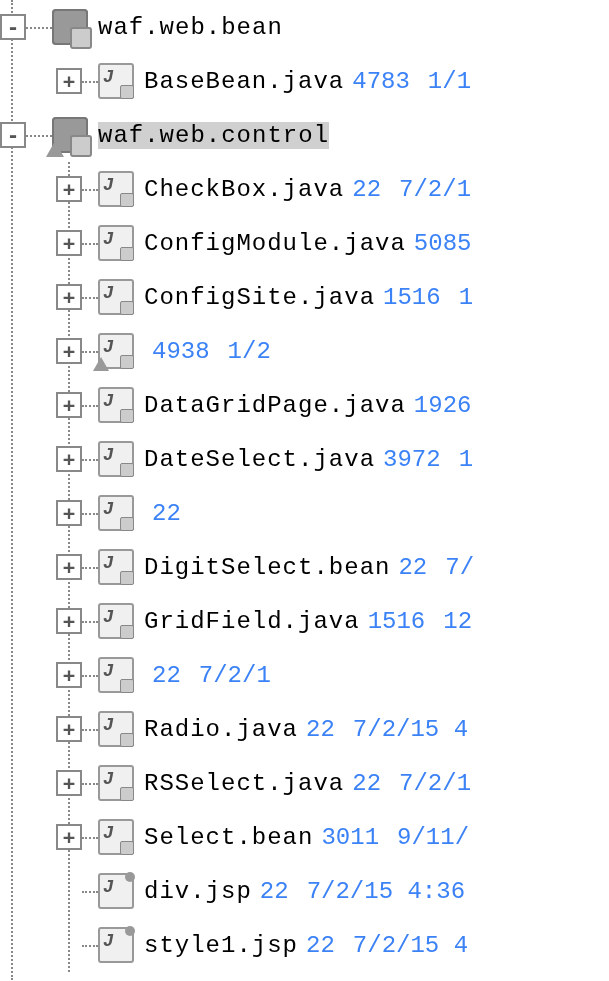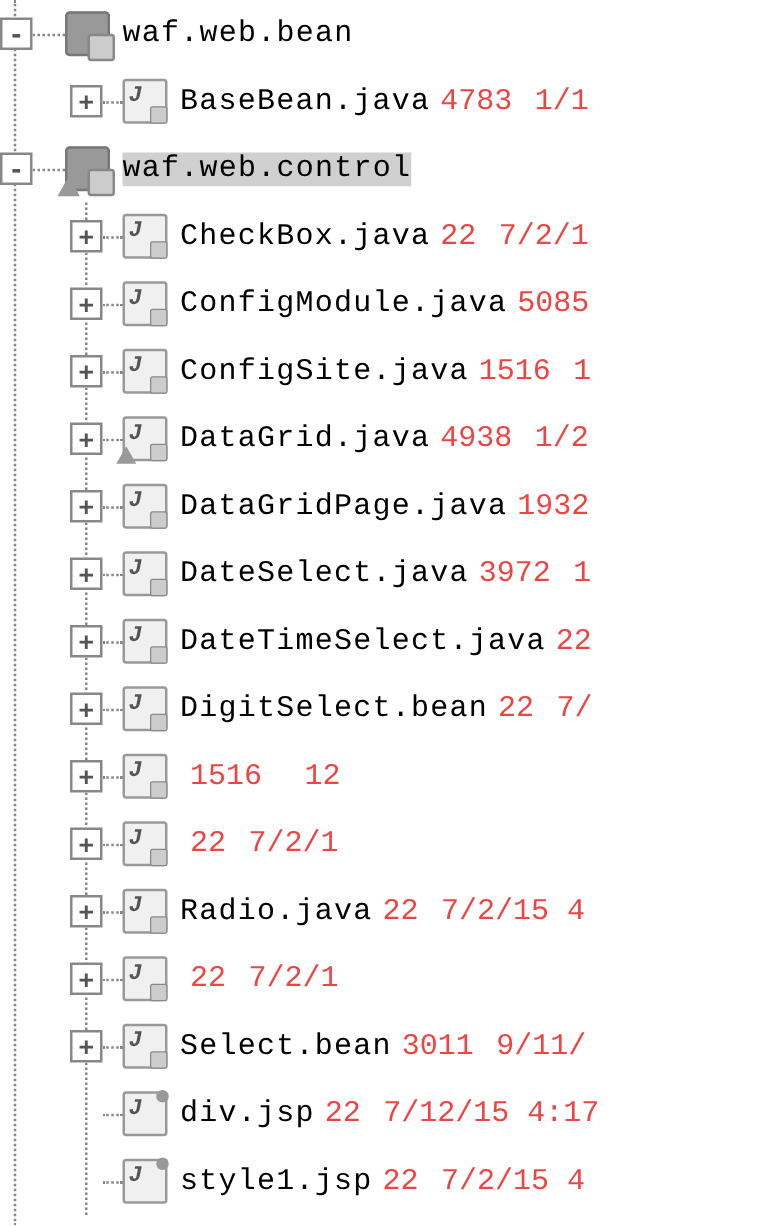--- a/index.html
+++ b/index.html
@@ -152,21 +152,21 @@
       border-radius: 50%;
     }
     .label {
       letter-spacing: 1px;
       color: #000;
     }
     .selected {
       background: #d0d0d0;
     }
     .meta {
-      color: #ef4444;
+      color: #3b82f6;
       margin-left: 8px;
     }
     .spacer {
       flex-shrink: 0;
       display: inline-block;
     }
     .vline {
       position: absolute;
       border-left: 2px dotted #888;
       width: 0;
@@ -239,65 +239,64 @@
         <span class="meta">1516</span>
         <span class="meta" style="margin-left: 18px;">1</span>
       </div>
       <div class="tree-node">
         <span class="spacer" style="width: 56px;"></span>
         <span class="expander">+</span>
         <span class="conn-line" style="width: 16px;"></span>
         <span class="icon icon-java icon-java-warn">
           <span class="warn-tri"></span>
         </span>
-        <span class="label">DataGrid.java</span>
         <span class="meta">4938</span>
         <span class="meta" style="margin-left: 18px;">1/2</span>
       </div>
       <div class="tree-node">
         <span class="spacer" style="width: 56px;"></span>
         <span class="expander">+</span>
         <span class="conn-line" style="width: 16px;"></span>
         <span class="icon icon-java"></span>
         <span class="label">DataGridPage.java</span>
-        <span class="meta">1932</span>
+        <span class="meta">1926</span>
       </div>
       <div class="tree-node">
         <span class="spacer" style="width: 56px;"></span>
         <span class="expander">+</span>
         <span class="conn-line" style="width: 16px;"></span>
         <span class="icon icon-java"></span>
         <span class="label">DateSelect.java</span>
         <span class="meta">3972</span>
         <span class="meta" style="margin-left: 18px;">1</span>
       </div>
       <div class="tree-node">
         <span class="spacer" style="width: 56px;"></span>
         <span class="expander">+</span>
         <span class="conn-line" style="width: 16px;"></span>
         <span class="icon icon-java"></span>
-        <span class="label">DateTimeSelect.java</span>
         <span class="meta">22</span>
       </div>
       <div class="tree-node">
         <span class="spacer" style="width: 56px;"></span>
         <span class="expander">+</span>
         <span class="conn-line" style="width: 16px;"></span>
         <span class="icon icon-java"></span>
         <span class="label">DigitSelect.bean</span>
         <span class="meta">22</span>
         <span class="meta" style="margin-left: 18px;">7/</span>
       </div>
       <div class="tree-node">
         <span class="spacer" style="width: 56px;"></span>
         <span class="expander">+</span>
         <span class="conn-line" style="width: 16px;"></span>
         <span class="icon icon-java"></span>
+        <span class="label">GridField.java</span>
         <span class="meta">1516</span>
-        <span class="meta" style="margin-left: 34px;">12</span>
+        <span class="meta" style="margin-left: 18px;">12</span>
       </div>
       <div class="tree-node">
         <span class="spacer" style="width: 56px;"></span>
         <span class="expander">+</span>
         <span class="conn-line" style="width: 16px;"></span>
         <span class="icon icon-java"></span>
         <span class="meta">22</span>
         <span class="meta" style="margin-left: 18px;">7/2/1</span>
       </div>
       <div class="tree-node">
@@ -307,40 +306,41 @@
         <span class="icon icon-java"></span>
         <span class="label">Radio.java</span>
         <span class="meta">22</span>
         <span class="meta" style="margin-left: 18px;">7/2/15 4</span>
       </div>
       <div class="tree-node">
         <span class="spacer" style="width: 56px;"></span>
         <span class="expander">+</span>
         <span class="conn-line" style="width: 16px;"></span>
         <span class="icon icon-java"></span>
+        <span class="label">RSSelect.java</span>
         <span class="meta">22</span>
         <span class="meta" style="margin-left: 18px;">7/2/1</span>
       </div>
       <div class="tree-node">
         <span class="spacer" style="width: 56px;"></span>
         <span class="expander">+</span>
         <span class="conn-line" style="width: 16px;"></span>
         <span class="icon icon-java"></span>
         <span class="label">Select.bean</span>
         <span class="meta">3011</span>
         <span class="meta" style="margin-left: 18px;">9/11/</span>
       </div>
       <div class="tree-node">
         <span class="spacer" style="width: 56px;"></span>
         <span class="spacer" style="width: 26px;"></span>
         <span class="conn-line" style="width: 16px;"></span>
         <span class="icon icon-jsp"></span>
         <span class="label">div.jsp</span>
         <span class="meta">22</span>
-        <span class="meta" style="margin-left: 18px;">7/12/15 4:17</span>
+        <span class="meta" style="margin-left: 18px;">7/2/15 4:36</span>
       </div>
       <div class="tree-node">
         <span class="spacer" style="width: 56px;"></span>
         <span class="spacer" style="width: 26px;"></span>
         <span class="conn-line" style="width: 16px;"></span>
         <span class="icon icon-jsp"></span>
         <span class="label">style1.jsp</span>
         <span class="meta">22</span>
         <span class="meta" style="margin-left: 18px;">7/2/15 4</span>
       </div>

